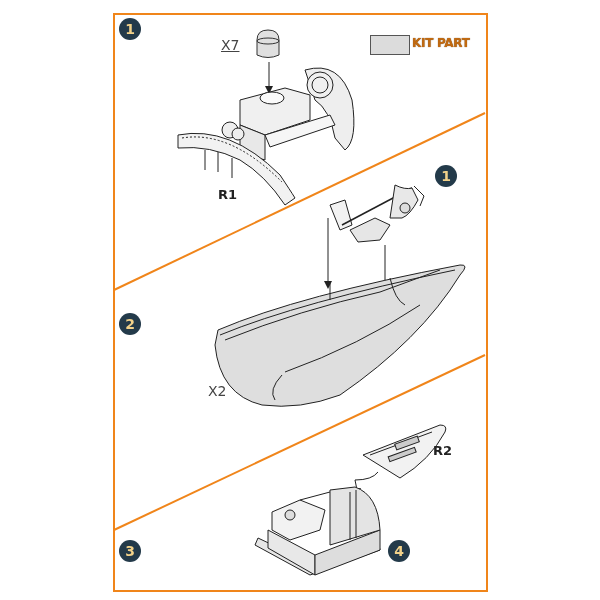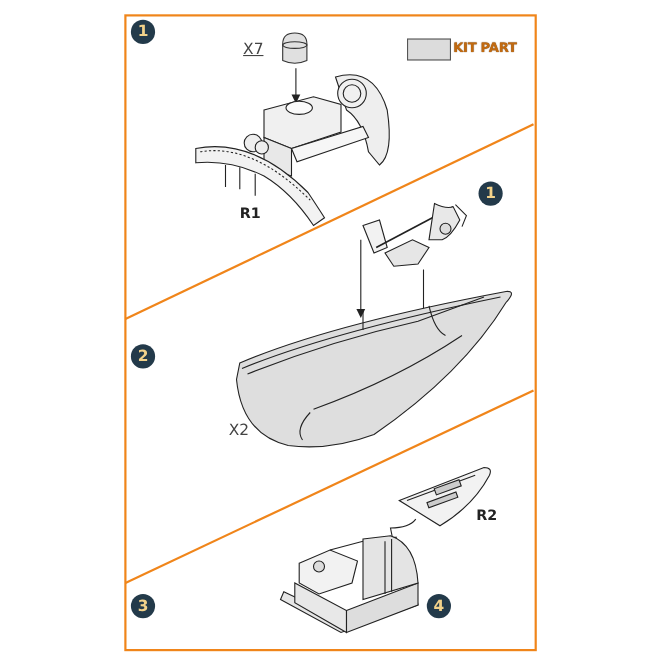--- a/index.html
+++ b/index.html
@@ -99,13 +99,13 @@
 <div class="step" style="left:119px;top:313px;">2</div>
 <div class="step" style="left:119px;top:540px;">3</div>
 <div class="step" style="left:388px;top:540px;">4</div>
 
 <div class="legend-box"></div>
 <div class="legend-text">KIT PART</div>
 
 <div class="label thin" style="left:221px;top:37px;text-decoration:underline;">X7</div>
 <div class="label bold" style="left:218px;top:187px;">R1</div>
 <div class="label thin" style="left:192px;top:383px;margin-left:16px;">X2</div>
-<div class="label bold" style="left:433px;top:462px;text-align:center;">R2</div>
+<div class="label bold" style="left:433px;top:443px;text-align:center;">R2</div>
 
 </body></html>

